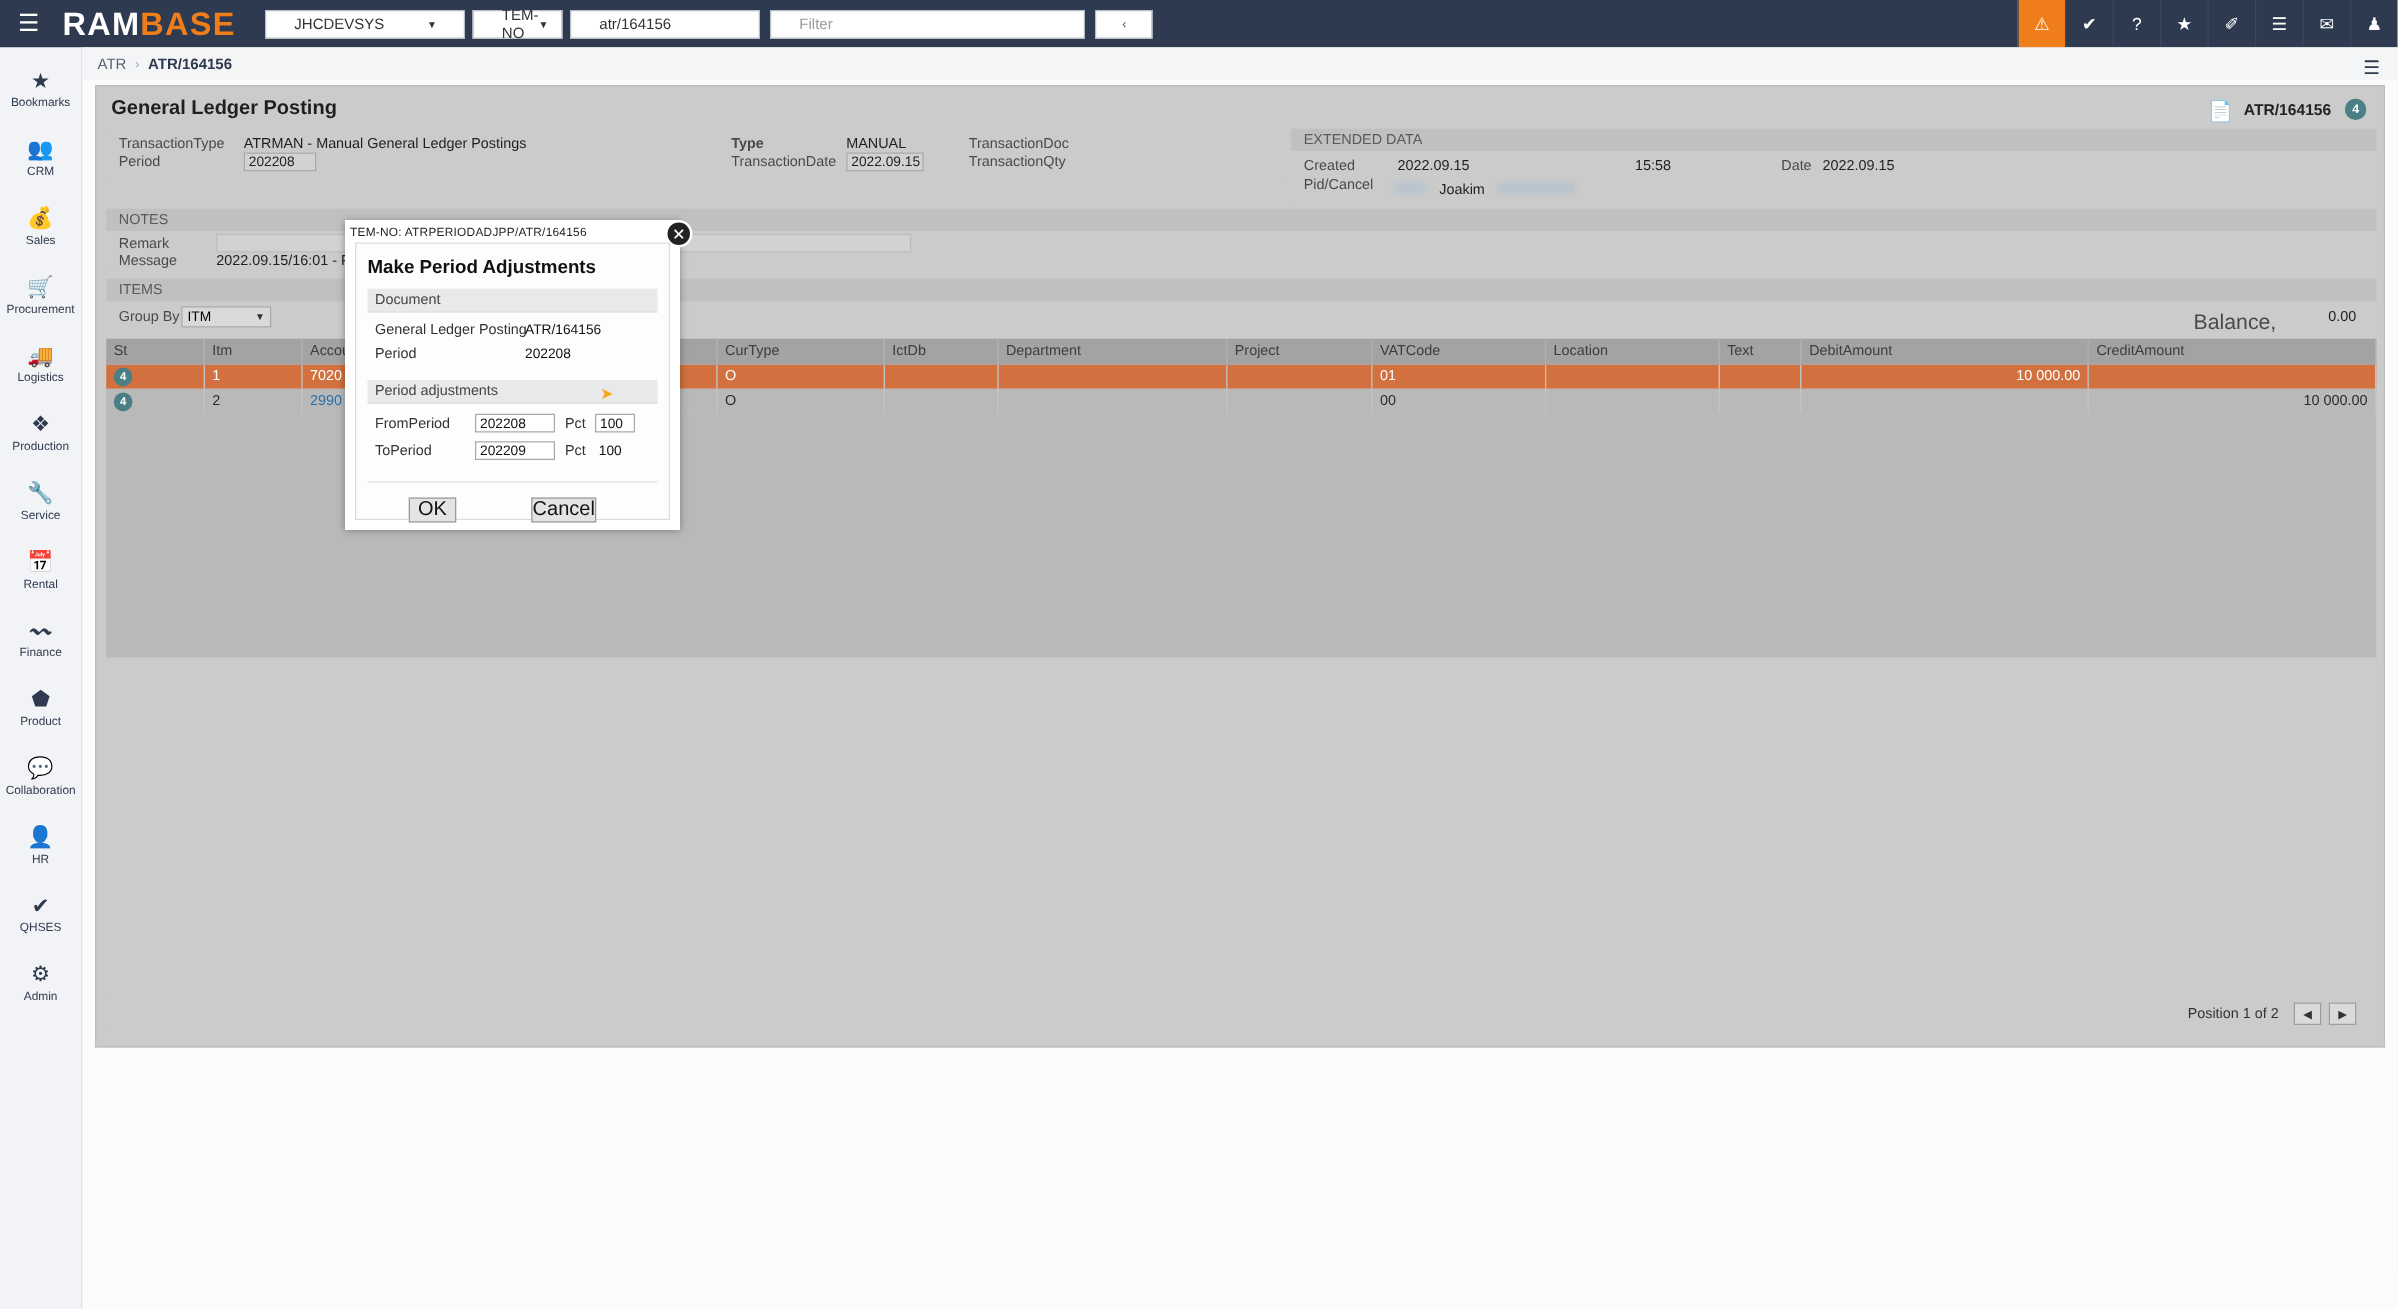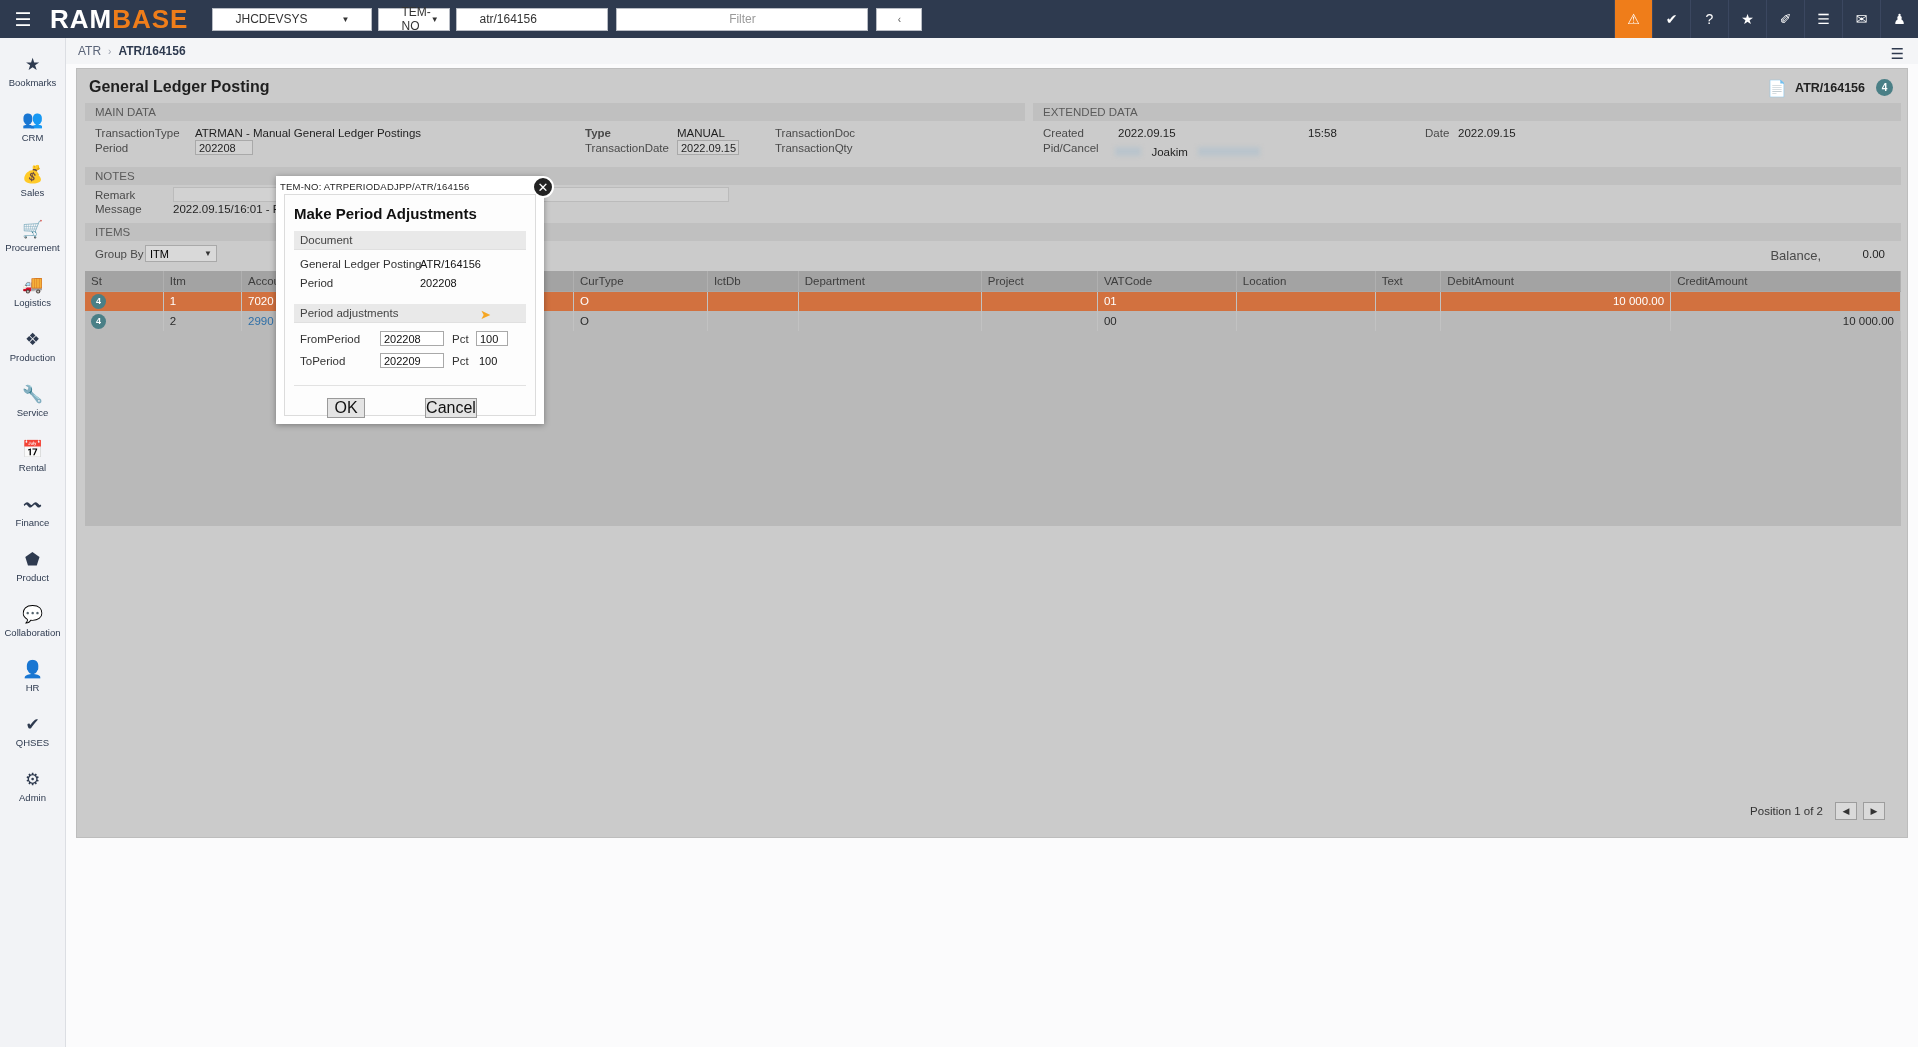--- a/index.html
+++ b/index.html
@@ -17,21 +17,21 @@
     color:#fff; font-size:19px; }
   #logo{ color:#fff; font-size:26px; font-weight:bold; letter-spacing:1px;
          margin-left:4px; margin-right:24px; line-height:1; }
   #logo .acc{ color:#ef7d1a; }
   .tf{ height:23px; border:1px solid #b8bcc4; background:#fff; font-size:12px;
        color:#333; padding:0 22px; font-family:"Liberation Sans", sans-serif;
        display:flex; align-items:center; }
   #company{ width:160px; justify-content:space-between; }
   #temno{ width:72px; margin-left:6px; justify-content:space-between;}
   #docid{ width:152px; margin-left:6px; }
-  #filter{ width:252px; margin-left:8px; color:#9a9a9a;justify-content:center;}
+  #filter{ width:252px; margin-left:8px; color:#9a9a9a;}
   #collapse{ width:22px; margin-left:8px; justify-content:center; font-size:10px; color:#555;}
   .caret{ font-size:8px; color:#333; }
   #topicons{ position:absolute; right:0; top:0; height:38px; display:flex; }
   .ticon{ width:38px; height:38px; display:flex; align-items:center; justify-content:center;
       color:#fff; font-size:14px; border-left:1px solid #3b4760;}
   .ticon.warn{ background:#ef7d1a; }
   
   #sidebar{
     position:absolute; left:0; top:38px; width:66px; height:1009px;
     background:#f2f3f6; border-right:1px solid #dcdee3;
@@ -74,21 +74,21 @@
   
   #maindata{ position:absolute; left:8px; top:34px; width:940px; height:58px; }
   #extdata{ position:absolute; left:956px; top:34px; width:868px; height:58px; }
   #notes{ position:absolute; left:8px; top:98px; width:1816px; height:50px; }
   #items{ position:absolute; left:8px; top:154px; width:1816px; height:604px; }
   #groupbar{ position:relative; height:30px; }
   #groupby{ position:absolute; left:10px; top:7px; font-size:11.5px; color:#4a4a4a;}
   #gbsel{ position:absolute; left:60px; top:4px; width:72px; height:17px;
           background:#d9d9d9; border:1px solid #a9a9a9; font-size:11px;
           display:flex; align-items:center; justify-content:space-between; padding:0 4px;}
-  #balance{ position:absolute; right:80px; top:7px; font-size:13px; color:#4a4a4a;}
+  #balance{ position:absolute; right:80px; top:7px; font-size:17px; color:#4a4a4a;}
   #balval{ position:absolute; right:16px; top:7px; font-size:11.5px; color:#1f1f1f;}
   
   table{ border-collapse:collapse; width:100%; table-layout:fixed; }
   thead th{ background:#a3a3a3; color:#3d3d3d; font-size:11.5px; font-weight:normal;
             text-align:left; height:20px; padding:0 6px; border-right:1px solid #b0b0b0;
             border-bottom:1px solid #a8a8a8;}
   tbody td{ height:20px; font-size:11.5px; padding:0 6px; border-right:1px solid #c2c2c2;
             color:#2b2b2b; }
   tbody tr.sel td{ background:#d2713f; color:#fff; }
   tbody tr.norm td{ background:#b9b9b9; }
@@ -252,21 +252,20 @@
     <span id="rightmenu">☰</span>
   </div>
 
   <div id="panel">
     <div id="ptitle">General Ledger Posting</div>
     <div id="docicon">📄</div>
     <div id="pid">ATR/164156</div>
     <div id="pidbadge" class="badge">4</div>
 
     <div id="maindata">
-      <div class="sechdr">MAIN DATA</div>
       <div class="secbody" style="height:40px;">
         <div class="fl" style="left:10px; top:6px;">TransactionType</div>
         <div class="fv" style="left:110px; top:6px;">ATRMAN - Manual General Ledger Postings</div>
         <div class="fl" style="left:10px; top:21px;">Period</div>
         <div class="inp" style="left:110px; top:19px; width:58px;">202208</div>
 
         <div class="fl" style="left:500px; top:6px;font-weight:bold;">Type</div>
         <div class="fv" style="left:592px; top:6px;">MANUAL</div>
         <div class="fl" style="left:500px; top:21px;">TransactionDate</div>
         <div class="inp" style="left:592px; top:19px; width:62px;">2022.09.15</div>

